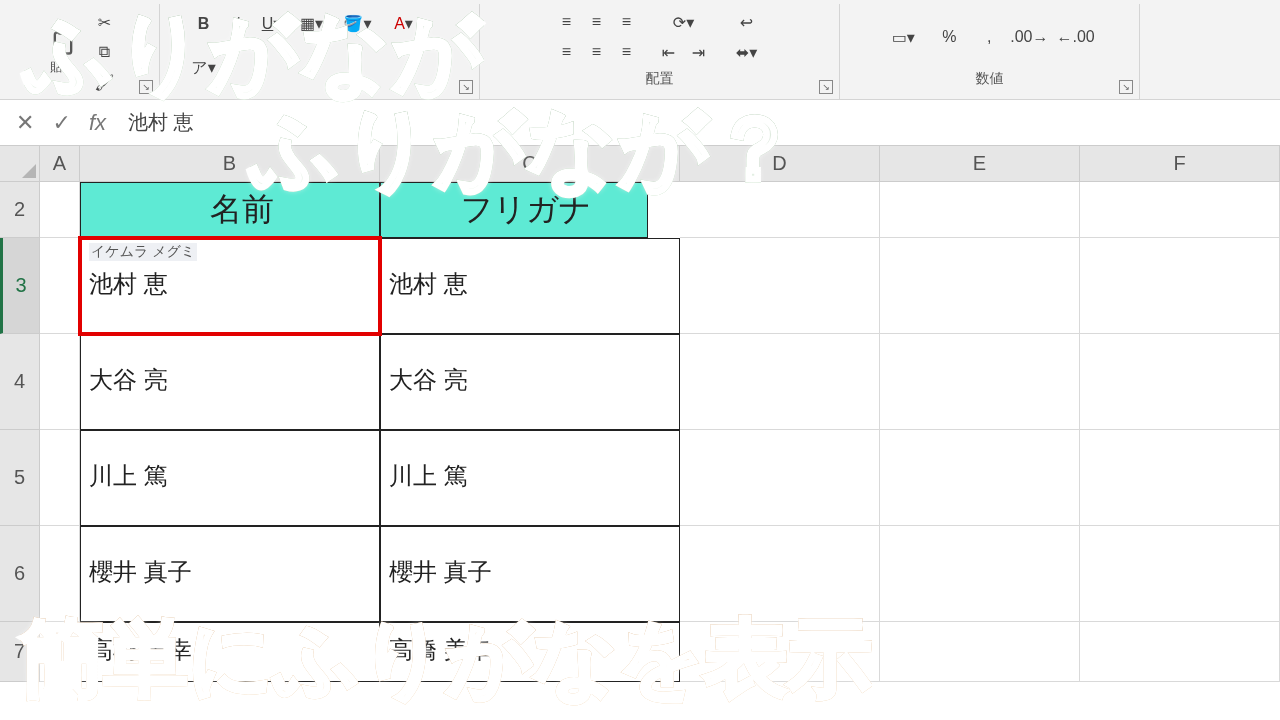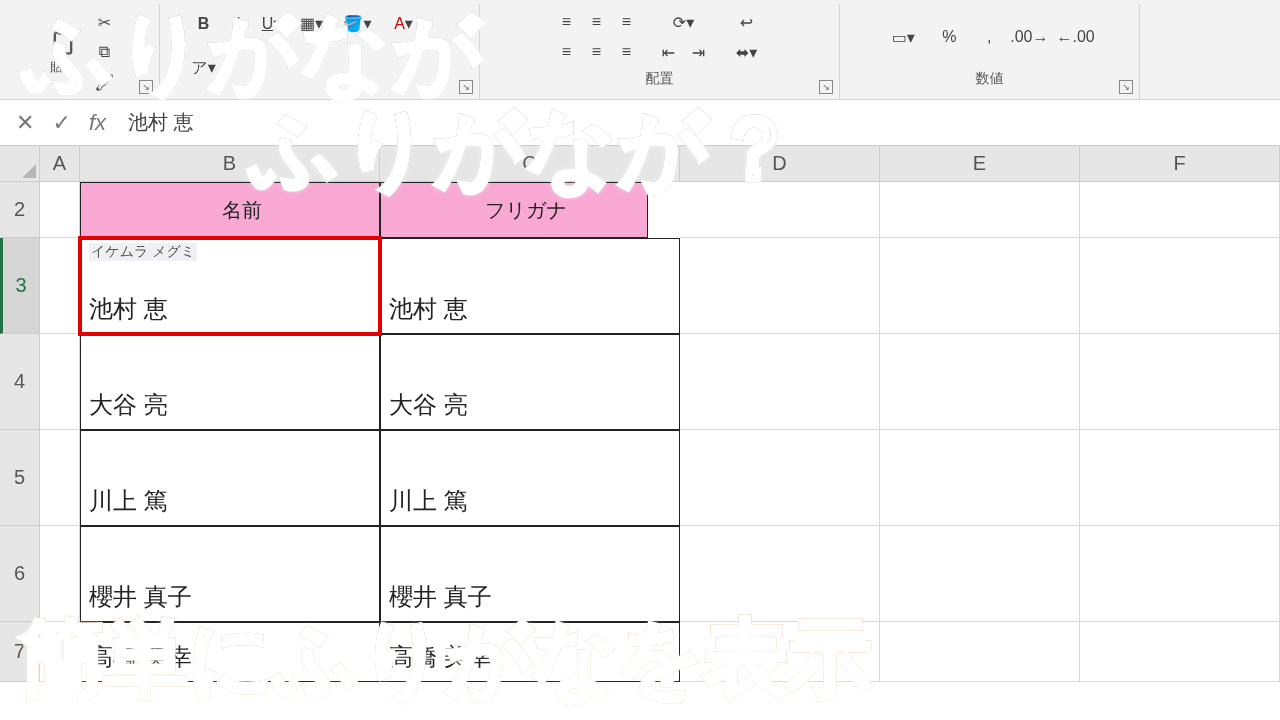--- a/index.html
+++ b/index.html
@@ -93,25 +93,25 @@
     background:#e6e6e6;display:flex;align-items:center;justify-content:center;
     font-size:20px;color:#555;
   }
   .rh.sel{background:#d6d6d6;border-left:3px solid #217346;color:#217346;}
   .cells{position:absolute;left:40px;top:36px;}
   .cell{
     position:absolute;border-right:1px solid #d9d9d9;border-bottom:1px solid #d9d9d9;
     font-size:24px;color:#222;padding:4px 8px;display:flex;align-items:center;
   }
   .hdr-cell{
-    background:#f9a8d4; justify-content:center; font-size:20px;
+    background:#5eead4; justify-content:center; font-size:32px;
     border:1px solid #222 !important;
     padding-left:32px;
   }
-  .tbl-cell{border:1px solid #222 !important; align-items:flex-end; padding-bottom:8px;}
+  .tbl-cell{border:1px solid #222 !important; padding-bottom:8px;}
   .furigana{position:absolute;left:8px;top:4px;font-size:14px;color:#555;background:#eef0f4;padding:0 2px;}
   .sel-outline{position:absolute;border:4px solid #e20000;pointer-events:none;}
 
   
   .overlay-text{
     position:absolute; font-weight:900; white-space: nowrap;
     -webkit-text-stroke: 4px #fff;
     paint-order: stroke fill;
     text-shadow: 0 0 6px rgba(255,255,255,.9);
     pointer-events:none;

